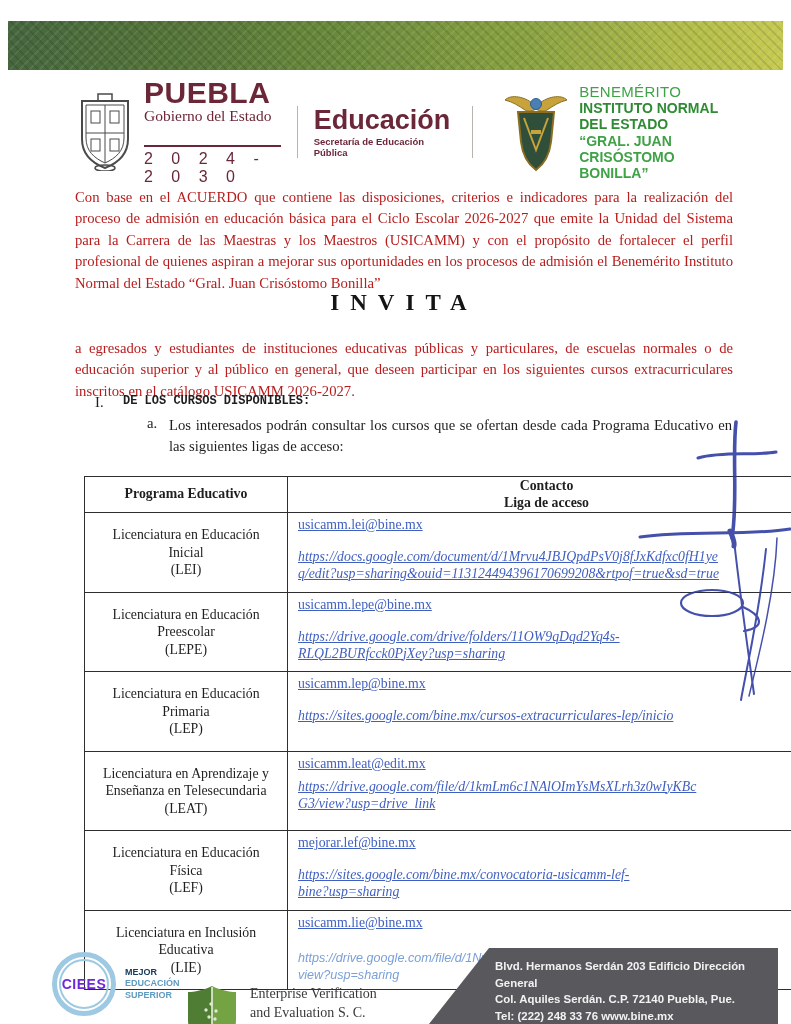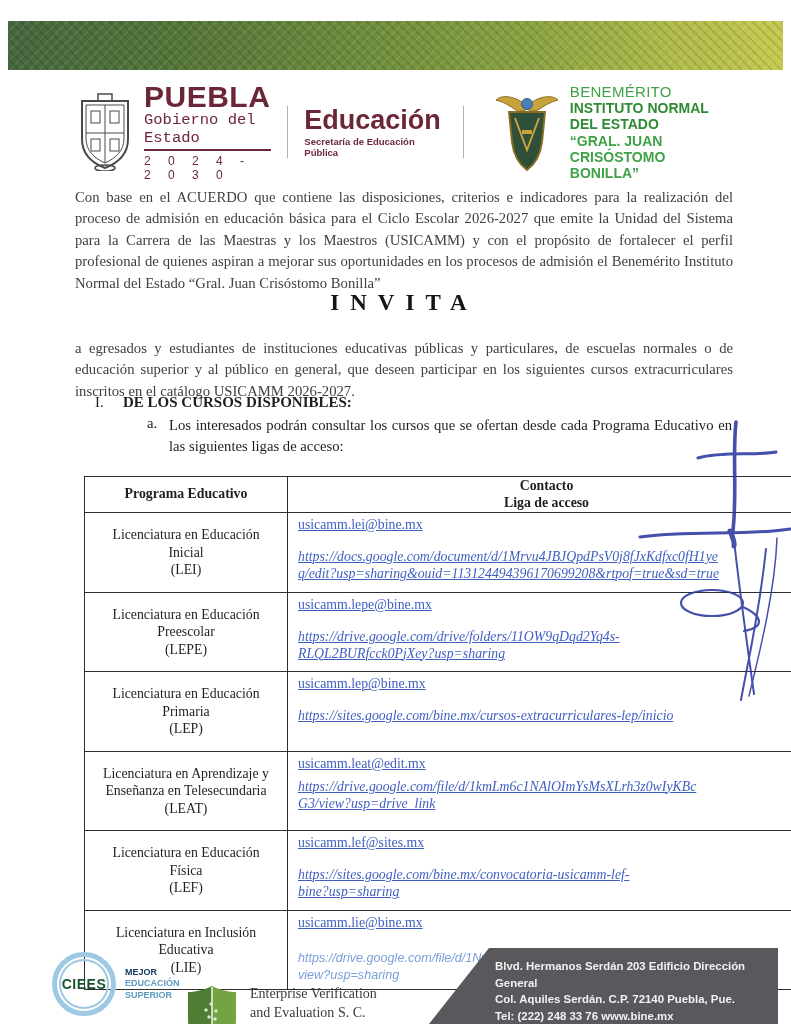--- a/index.html
+++ b/index.html
@@ -17,40 +17,40 @@
       repeating-linear-gradient(45deg, rgba(0,0,0,.10) 0 2px, rgba(0,0,0,0) 2px 7px),
       repeating-linear-gradient(-45deg, rgba(255,255,255,.08) 0 2px, rgba(255,255,255,0) 2px 7px),
       linear-gradient(90deg, #46673e 0%, #547538 22%, #6c8c3c 45%, #8ba341 68%, #aeba49 85%, #c5c94f 100%);
   }
 
   
   .header-row { position:absolute; left:76px; top:84px; width:660px; height:80px; display:flex; align-items:center; }
   .crest { width:58px; height:78px; flex:0 0 auto; }
   .puebla-text { margin-left:10px; }
   .puebla-name { font-family:"Liberation Sans", sans-serif; font-weight:bold; font-size:30px; line-height:28px; color:#6b2737; letter-spacing:.5px; }
-  .puebla-sub  { font-family:Liberation Mono, monospace; font-size:15.5px; color:#6b2737; border-bottom:2px solid #6b2737; padding-bottom:2px; line-height:18px; }
-  .puebla-years{ font-family:"Liberation Sans", sans-serif; font-size:12px; color:#6b2737; letter-spacing:7px; margin-top:3px; }
+  .puebla-sub  { font-family:Liberation Serif, serif; font-size:15.5px; color:#6b2737; border-bottom:2px solid #6b2737; padding-bottom:20px; line-height:18px; }
+  .puebla-years{ font-family:"Liberation Sans", sans-serif; font-size:16px; color:#6b2737; letter-spacing:7px; margin-top:3px; }
   .vdiv { width:1px; height:52px; background:#b9b2ad; margin:0 16px; flex:0 0 auto; }
   .edu-title { font-family:"Liberation Sans", sans-serif; font-weight:bold; font-size:27px; color:#6b2737; line-height:27px; }
   .edu-sub   { font-family:"Liberation Sans", sans-serif; font-weight:bold; font-size:9.5px; color:#6b2737; margin-top:2px; }
   .bine-emblem { width:66px; height:80px; margin-left:14px; flex:0 0 auto; }
   .bine-text { margin-left:10px; font-family:"Liberation Sans", sans-serif; }
   .bine-l1 { font-size:15px; color:#3fa246; letter-spacing:.3px; }
   .bine-l2 { font-size:14px; font-weight:bold; color:#2e8b33; line-height:16px; }
   .bine-l3 { font-size:14px; font-weight:bold; color:#3fa246; margin-top:1px; }
 
   
-  .para { position:absolute; left:75px; width:658px; font-size:14.7px; line-height:21.4px; text-align:justify; color:#404040; }
+  .para { position:absolute; left:75px; width:658px; font-size:14.7px; line-height:21.4px; text-align:justify; color:#b91c1c; }
   .p1 { top:179px; }
   .invita { position:absolute; left:75px; top:282px; width:658px; text-align:center;
             font-size:23px; font-weight:bold; letter-spacing:11px; color:#141416; }
   .p2 { top:330px; }
 
   .sec-num   { position:absolute; left:95px;  top:386px; font-size:14.7px; }
-  .sec-title { position:absolute; left:123px; top:386px; font-size:15px; font-weight:bold; }
+  .sec-title { position:absolute; left:123px; top:386px; font-size:12px; font-weight:bold;font-family:Liberation Mono, monospace; }
   .item-letter { position:absolute; left:147px; top:407px; font-size:14.7px; }
   .item-text   { position:absolute; left:169px; top:407px; width:563px; font-size:14.7px; line-height:21px; text-align:justify; }
 
   
   .course-table { position:absolute; left:84px; top:468px; width:722px; border-collapse:collapse; table-layout:fixed; }
   .course-table th, .course-table td { border:1.6px solid #2e2e30; font-size:13.8px; }
   .course-table col.c1 { width:203px; }
   .course-table th { font-weight:bold; text-align:center; padding:1px 4px; line-height:16.5px; }
   .th-two-lines { white-space:pre-line; }
   .program-cell { text-align:center; vertical-align:middle; padding:13px 6px; line-height:17.5px; }
@@ -74,21 +74,21 @@
   }
 
   
   .pen-marks { position:absolute; left:598px; top:408px; width:193px; height:300px; pointer-events:none; }
 
   
   .ciees { position:absolute; left:52px; top:944px; display:flex; align-items:center; }
   .ciees-ring { width:64px; height:64px; border-radius:50%; border:5px solid #9ec9e2;
                 display:flex; align-items:center; justify-content:center; position:relative; }
   .ciees-ring::after { content:""; position:absolute; inset:2px; border-radius:50%; border:2px solid #9ec9e2; }
-  .ciees-word { font-family:"Liberation Sans", sans-serif; font-weight:bold; font-size:14px; color:#14532d; letter-spacing:.5px; }
+  .ciees-word { font-family:"Liberation Sans", sans-serif; font-weight:bold; font-size:14px; color:#6d28d9; letter-spacing:.5px; }
   .ciees-tag { margin-left:9px; font-family:"Liberation Sans", sans-serif; font-weight:bold; font-size:9px; line-height:11.5px; }
   .ciees-tag .t1 { color:#163a60; }
   .ciees-tag .t2, .ciees-tag .t3 { color:#5d9bc2; }
 
   .ev-group { position:absolute; left:186px; top:976px; display:flex; }
   .ev-shield { width:52px; height:66px; flex:0 0 auto; }
   .ev-text { margin-left:12px; font-size:14px; color:#3a3a3c; line-height:19px; }
   .ev-underline { border-bottom:2px solid #c44c3a; padding-bottom:15px; }
 
   .addr-band {
@@ -227,21 +227,21 @@
       </td>
     </tr>
 
     <tr>
       <td class="program-cell">
         <div class="program-name">Licenciatura en Educación
 Física</div>
         <div class="program-abbr">(LEF)</div>
       </td>
       <td class="contact-cell">
-        <a href="#" class="email-link">usicamm.lef@sites.mx</a>
+        <a href="#" class="email-link">mejorar.lef@bine.mx</a>
         <div class="url-block">
           <a href="#" class="access-link">https://sites.google.com/bine.mx/convocatoria-usicamm-lef-
 bine?usp=sharing</a>
         </div>
       </td>
     </tr>
 
     <tr>
       <td class="program-cell">
         <div class="program-name">Licenciatura en Inclusión

